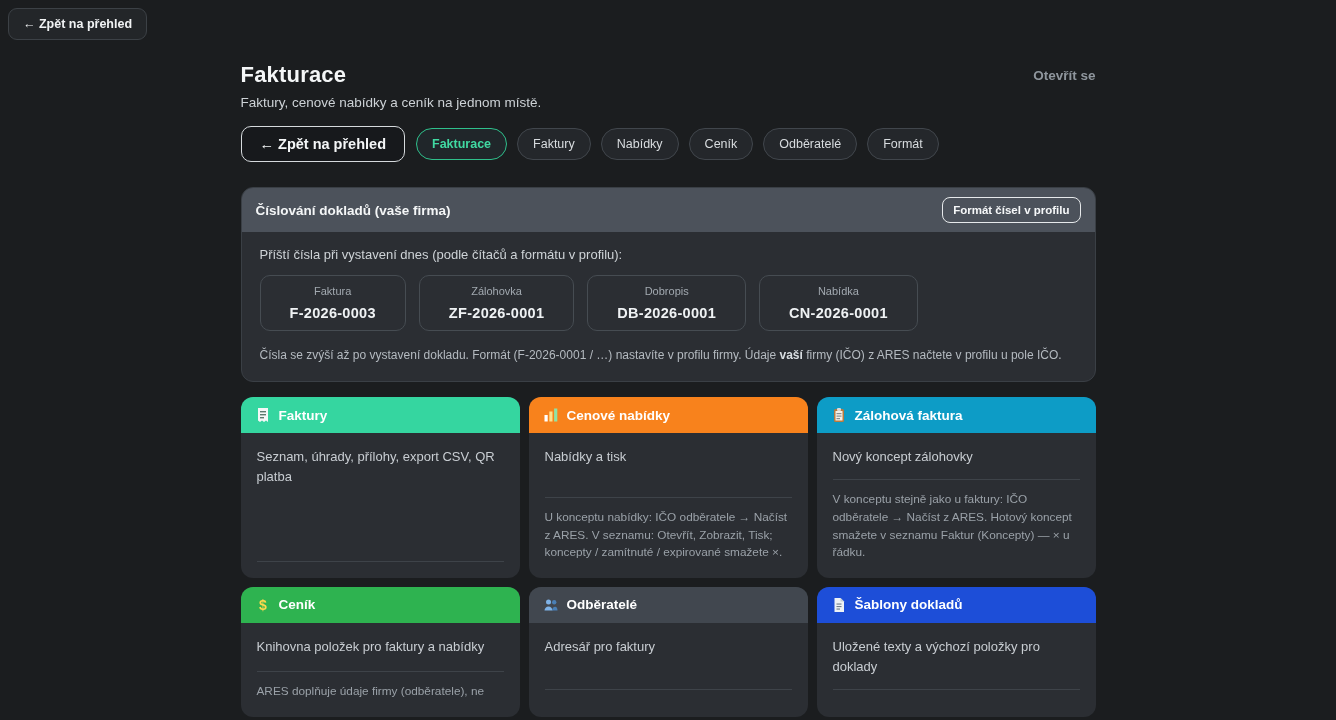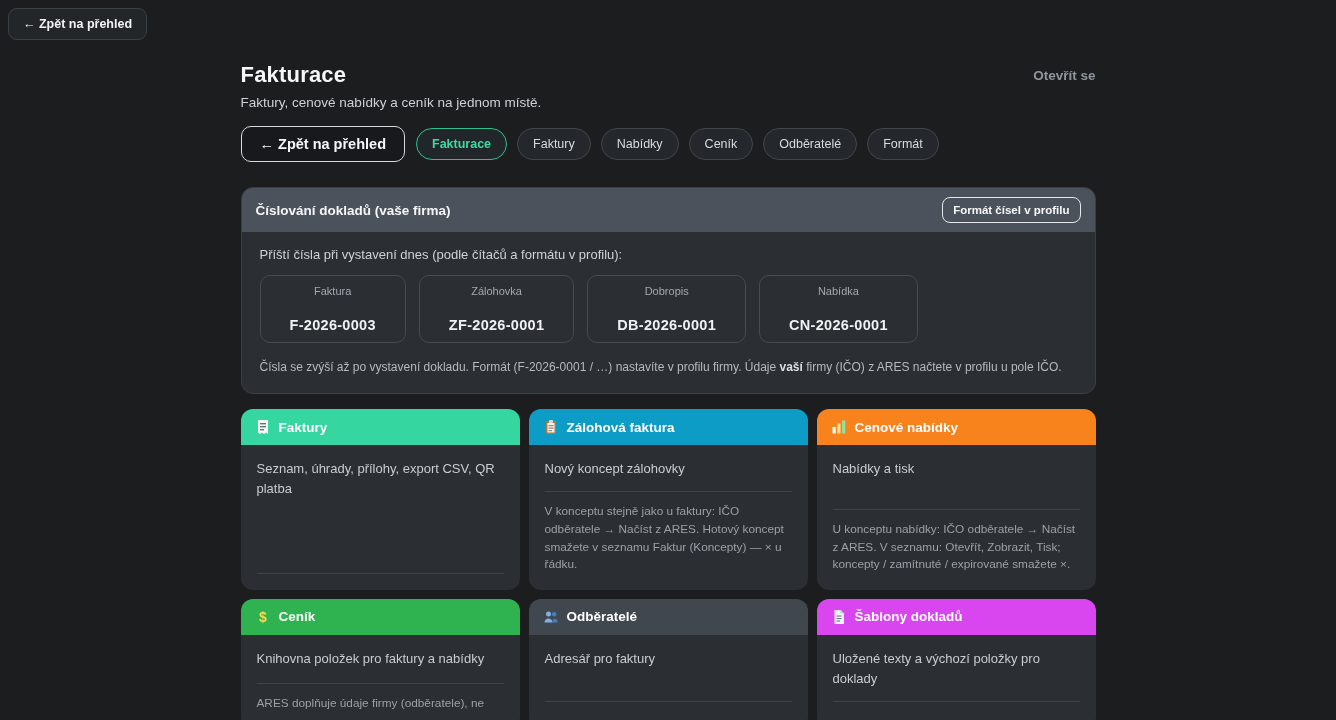--- a/index.html
+++ b/index.html
@@ -48,21 +48,21 @@
     cursor:pointer; font-family:inherit; white-space:nowrap;
   }
   .panel-body { padding:15px 18px 17px; }
   .numbering-intro { font-size:13px; color:#ced3d7; }
   .counters { display:flex; gap:13px; margin:13px 0 15px; }
   .counter {
     border:1px solid #464c52; border-radius:10px; padding:9px 29px;
     text-align:center; min-width:122px; background:#2b2e33;
   }
   .c-label { font-size:11px; color:#a2a9b0; }
-  .c-value { margin-top:20px; font-size:14.5px; font-weight:700; color:#eff2f4; letter-spacing:.3px; }
+  .c-value { margin-top:8px; font-size:14.5px; font-weight:700; color:#eff2f4; letter-spacing:.3px; }
   .note { font-size:12px; color:#b4bac0; line-height:1.5; }
   .note b { color:#d9dee2; }
   .grid { margin-top:15px; display:grid; grid-template-columns:repeat(3,1fr); gap:9px; }
   .card { background:#2b2e33; border-radius:12px; overflow:hidden; display:flex; flex-direction:column; }
   .card-header {
     display:flex; align-items:center; gap:8px; padding:10px 14px;
     font-size:13.5px; font-weight:700; color:#ffffff; cursor:pointer;
   }
   .card-body { padding:14px 16px 16px; display:flex; flex-direction:column; flex:1; }
   .summary { font-size:13px; color:#c8cdd2; line-height:1.55; flex:1 0 auto; margin-bottom:12px; }
@@ -141,20 +141,38 @@
         </span>
         <span>Faktury</span>
       </div>
       <div class="card-body">
         <p class="summary">Seznam, úhrady, přílohy, export CSV, QR platba</p>
         <div class="divider"></div>
       </div>
     </section>
 
     <section class="card">
+      <div class="card-header" style="background: rgb(248, 130, 28);">
+        <span class="icon">
+          <svg viewBox="0 0 16 16">
+              <rect x="1.5" y="8" width="3.2" height="6.5" fill="#ffffff"></rect>
+              <rect x="6.3" y="4.5" width="3.2" height="10" fill="#ffe08a"></rect>
+              <rect x="11.1" y="1.5" width="3.2" height="13" fill="#8fe3a6"></rect>
+            </svg>
+        </span>
+        <span>Cenové nabídky</span>
+      </div>
+      <div class="card-body">
+        <p class="summary">Nabídky a tisk</p>
+        <div class="divider"></div>
+        <p class="hint">U konceptu nabídky: IČO odběratele → Načíst z ARES. V seznamu: Otevřít, Zobrazit, Tisk; koncepty / zamítnuté / expirované smažete ×.</p>
+      </div>
+    </section>
+
+    <section class="card">
       <div class="card-header" style="background: rgb(13, 156, 198);">
         <span class="icon">
           <svg viewBox="0 0 16 16">
               <rect x="3" y="2" width="10" height="13" rx="1.5" fill="#b97a3e"></rect>
               <rect x="4.5" y="4" width="7" height="9.5" fill="#f5f0e6"></rect>
               <rect x="6" y="1" width="4" height="3" rx="1" fill="#d9d9d9"></rect>
               <rect x="5.5" y="6" width="5" height="1.2" fill="#8a8f94"></rect>
               <rect x="5.5" y="8.5" width="5" height="1.2" fill="#8a8f94"></rect>
               <rect x="5.5" y="11" width="3.5" height="1.2" fill="#8a8f94"></rect>
             </svg>
@@ -162,38 +180,20 @@
         <span>Zálohová faktura</span>
       </div>
       <div class="card-body">
         <p class="summary">Nový koncept zálohovky</p>
         <div class="divider"></div>
         <p class="hint">V konceptu stejně jako u faktury: IČO odběratele → Načíst z ARES. Hotový koncept smažete v seznamu Faktur (Koncepty) — × u řádku.</p>
       </div>
     </section>
 
     <section class="card">
-      <div class="card-header" style="background: rgb(248, 130, 28);">
-        <span class="icon">
-          <svg viewBox="0 0 16 16">
-              <rect x="1.5" y="8" width="3.2" height="6.5" fill="#ffffff"></rect>
-              <rect x="6.3" y="4.5" width="3.2" height="10" fill="#ffe08a"></rect>
-              <rect x="11.1" y="1.5" width="3.2" height="13" fill="#8fe3a6"></rect>
-            </svg>
-        </span>
-        <span>Cenové nabídky</span>
-      </div>
-      <div class="card-body">
-        <p class="summary">Nabídky a tisk</p>
-        <div class="divider"></div>
-        <p class="hint">U konceptu nabídky: IČO odběratele → Načíst z ARES. V seznamu: Otevřít, Zobrazit, Tisk; koncepty / zamítnuté / expirované smažete ×.</p>
-      </div>
-    </section>
-
-    <section class="card">
       <div class="card-header" style="background: rgb(46, 179, 80);">
         <span class="icon">
           <svg viewBox="0 0 16 16">
               <text x="8" y="13" font-size="14" font-weight="bold" fill="#ffd84d" text-anchor="middle" font-family="Liberation Sans, sans-serif">$</text>
             </svg>
         </span>
         <span>Ceník</span>
       </div>
       <div class="card-body">
         <p class="summary">Knihovna položek pro faktury a nabídky</p>
@@ -215,21 +215,21 @@
         <span>Odběratelé</span>
       </div>
       <div class="card-body">
         <p class="summary">Adresář pro faktury</p>
         <div class="divider"></div>
         <p class="hint"></p>
       </div>
     </section>
 
     <section class="card">
-      <div class="card-header" style="background: #d946ef;">
+      <div class="card-header" style="background: #1d4ed8;">
         <span class="icon">
           <svg viewBox="0 0 16 16">
               <path d="M3.5 1h6L13 4.5V15H3.5z" fill="#eef2f5"></path>
               <path d="M9.5 1L13 4.5H9.5z" fill="#c3ccd4"></path>
               <rect x="5.5" y="6.5" width="5" height="1.1" fill="#6f7d8a"></rect>
               <rect x="5.5" y="9" width="5" height="1.1" fill="#6f7d8a"></rect>
               <rect x="5.5" y="11.5" width="3.5" height="1.1" fill="#6f7d8a"></rect>
             </svg>
         </span>
         <span>Šablony dokladů</span>

